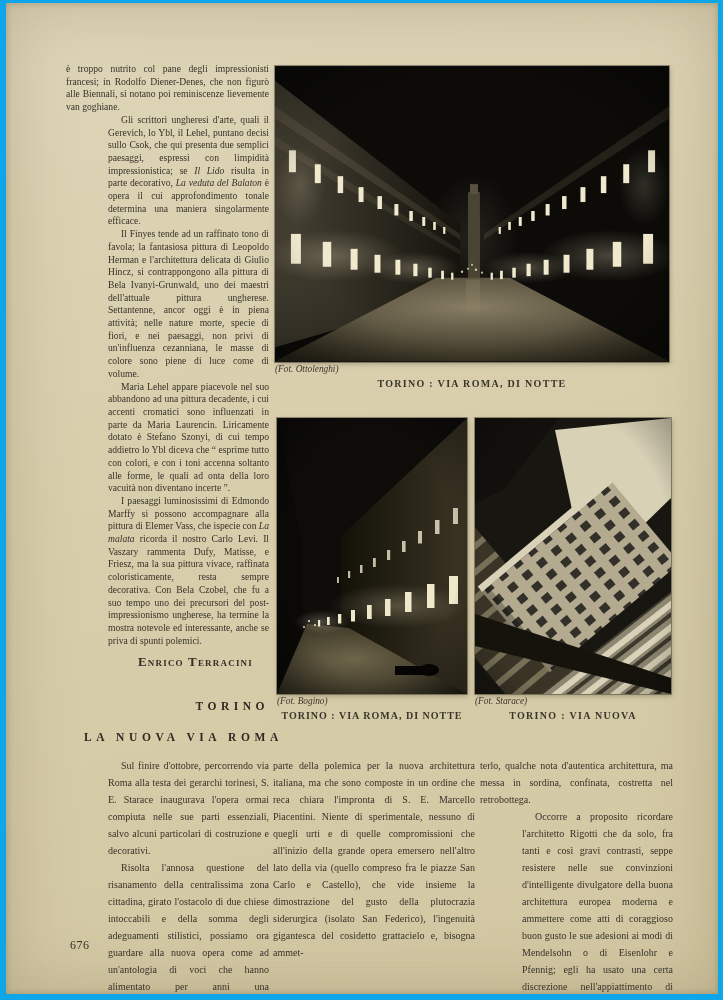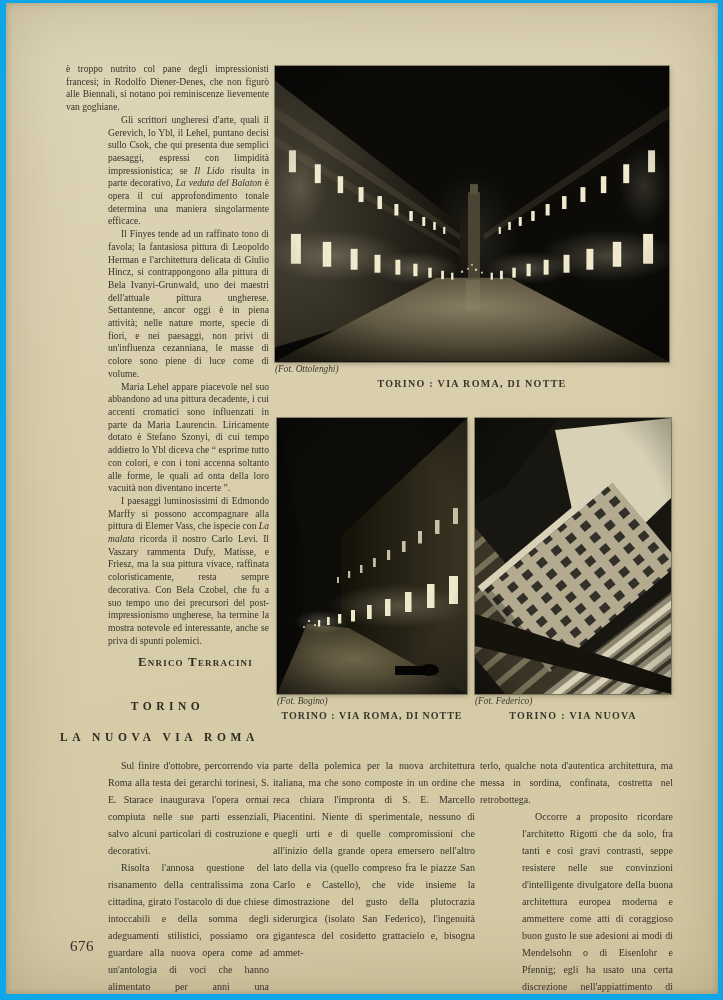--- a/index.html
+++ b/index.html
@@ -21,21 +21,21 @@
   .h-title{font-size:11.5px;font-weight:bold;letter-spacing:4.5px;text-align:center;
            color:#2f2a22;white-space:nowrap;}
   .h-sub{font-size:11.5px;font-weight:bold;letter-spacing:4.6px;text-align:center;
          color:#2f2a22;white-space:nowrap;}
   figure{margin:0;padding:0;}
   .photo{display:block;background:#111;
          box-shadow:0 0 0 1px rgba(55,50,40,.45),1px 2px 5px rgba(70,60,40,.35);}
   .credit{font-style:italic;font-size:9.3px;text-align:left;margin-top:2px;color:#3a352c;}
   .capt{font-size:10px;font-weight:bold;letter-spacing:1.3px;text-align:center;
         margin-top:4px;color:#3a352c;white-space:nowrap;}
-  .pagenum{font-size:15px;letter-spacing:.5px;color:#332e26;}
+  .pagenum{font-size:12px;letter-spacing:.5px;color:#332e26;}
 </style>
 </head>
 <body>
 
 <div class="scan">
   <div class="paper"></div>
   <div class="content">
 
     <div class="abs body-col tcol" style="left:66px;top:63px;width:203px;">
       <p><span>è troppo nutrito col pane degli impressionisti francesi; in Rodolfo Diener-Denes, che non figurò alle Biennali, si notano poi reminiscenze lievemente van goghiane.</span></p>
@@ -206,27 +206,27 @@
           <rect x="20" y="111" width="8" height="105" fill="#000" opacity=".25"></rect>
         </g>
         <g transform="rotate(-38 160 250)">
           <rect x="60" y="212" width="200" height="110" fill="url(#bands)"></rect>
         </g>
         <polygon points="0,196 196,260 196,276 0,228" fill="#15130c"></polygon>
         <polygon points="0,0 84,0 30,70 0,86" fill="#11100c"></polygon>
         <rect width="196" height="276" fill="url(#vig3)"></rect>
       </svg>
       <figcaption>
-        <div class="credit">(Fot. Federico)</div>
+        <div class="credit">(Fot. Starace)</div>
         <div class="capt">TORINO :  VIA NUOVA</div>
       </figcaption>
     </figure>
 
-    <div class="abs h-title" style="left:66px;top:700px;width:203px;">TORINO</div>
-    <div class="abs h-sub" style="left:58px;top:731px;width:203px;">LA NUOVA VIA ROMA</div>
+    <div class="abs h-title" style="left:66px;top:700px;width:203px;text-align:right;">TORINO</div>
+    <div class="abs h-sub" style="left:82px;top:731px;width:203px;">LA NUOVA VIA ROMA</div>
 
     <div class="abs body-col bcol" style="left:66px;top:757px;width:203px;">
       <p class="ind"><span>Sul finire d'ottobre, percorrendo via Roma alla testa dei gerarchi torinesi, S. E. Starace inaugurava l'opera ormai compiuta nelle sue parti essenziali, salvo alcuni particolari di costruzione e decorativi.</span></p>
       <p class="ind jlast"><span>Risolta l'annosa questione del risanamento della centralissima zona cittadina, girato l'ostacolo di due chiese intoccabili e della somma degli adeguamenti stilistici, possiamo ora guardare alla nuova opera come ad un'antologia di voci che hanno alimentato per anni una</span></p>
     </div>
     <div class="abs body-col bcol" style="left:273px;top:757px;width:202px;">
       <p class="jlast"><span>parte della polemica per la nuova architettura italiana, ma che sono composte in un ordine che reca chiara l'impronta di S. E. Marcello Piacentini. Niente di sperimentale, nessuno di quegli urti e di quelle compromissioni che all'inizio della grande opera emersero nell'altro lato della via (quello compreso fra le piazze San Carlo e Castello), che vide insieme la dimostrazione del gusto della plutocrazia siderurgica (isolato San Federico), l'ingenuità gigantesca del cosidetto grattacielo e, bisogna ammet-</span></p>
     </div>
     <div class="abs body-col bcol" style="left:480px;top:757px;width:193px;">
       <p><span>terlo, qualche nota d'autentica architettura, ma messa in sordina, confinata, costretta nel retrobottega.</span></p>

